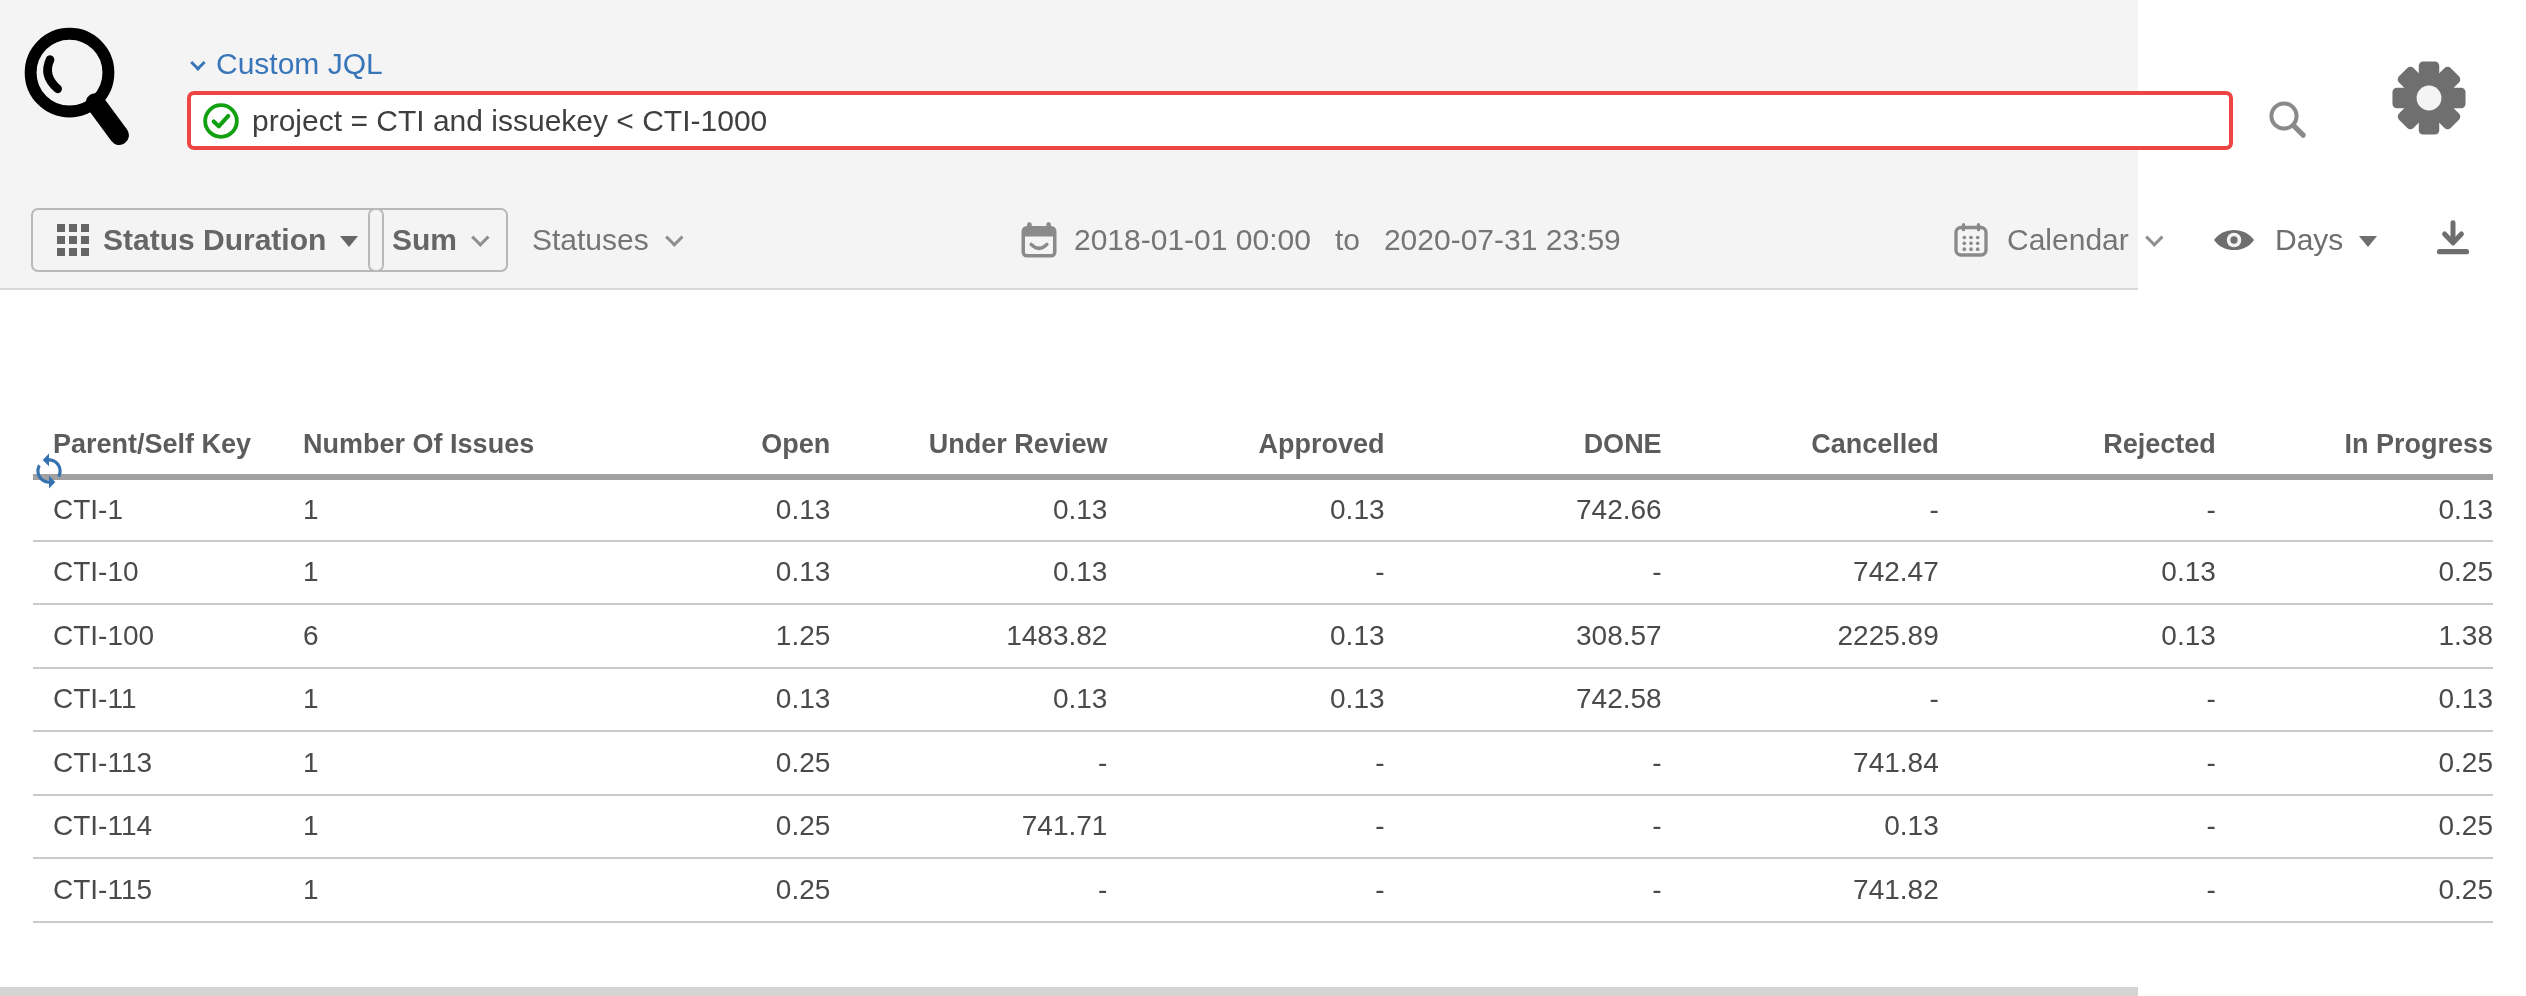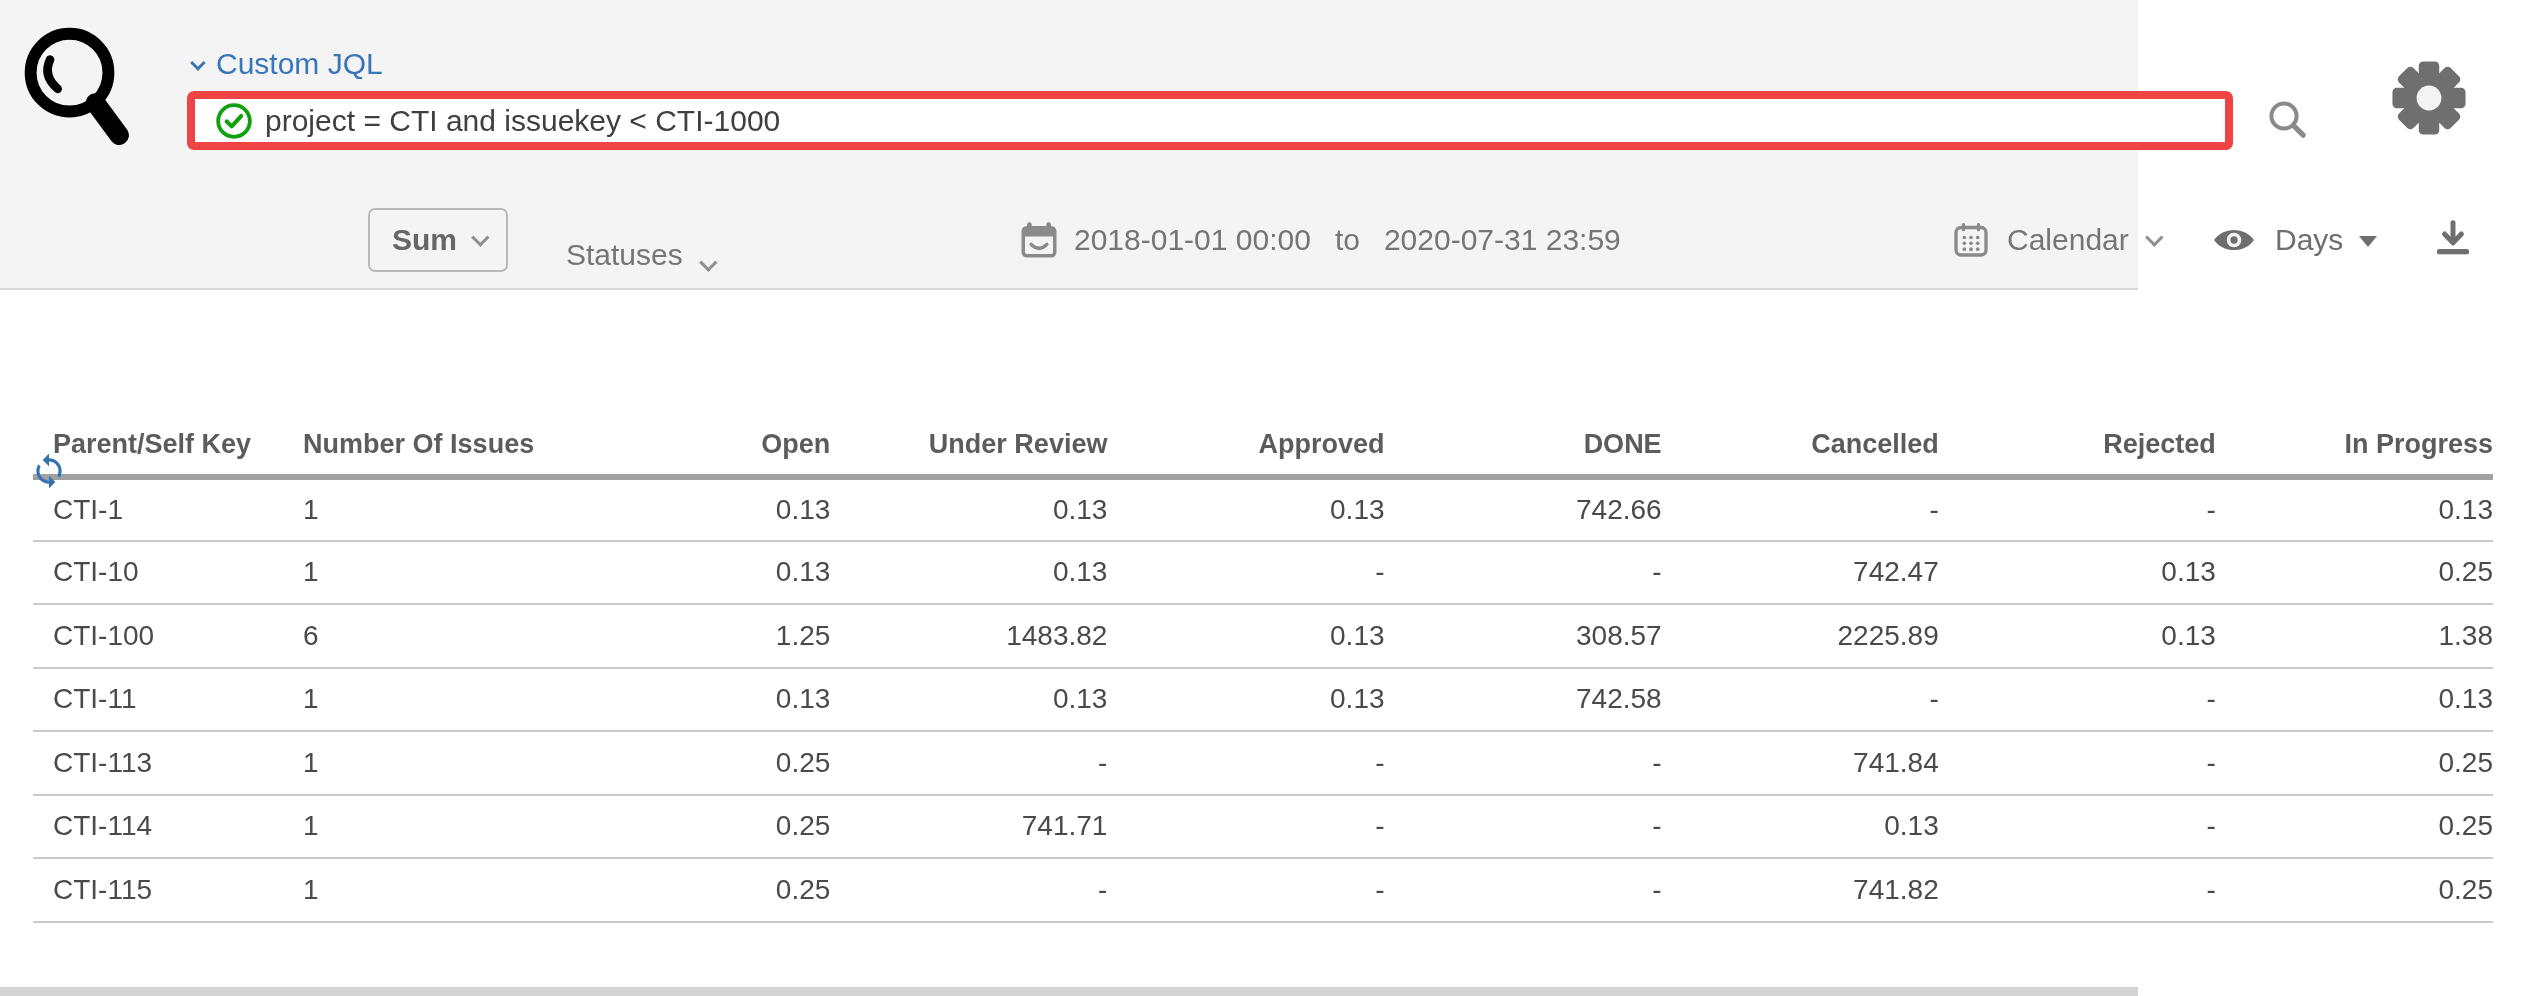--- a/index.html
+++ b/index.html
@@ -9,42 +9,42 @@
 
   
   .hdr { position:relative; width:100%; height:290px; background:#f4f4f4;
          border-bottom:2px solid #d8d8d8; }
   .logo { position:absolute; left:22px; top:20px; }
   .jql-mode { position:absolute; left:191px; top:47px; display:flex; align-items:center; gap:14px; cursor:pointer; }
   .jql-mode .chev-blue { width:11px; height:11px; border-right:3px solid #3875b9; border-bottom:3px solid #3875b9;
                          transform:rotate(45deg) translateY(-2px); }
   .jql-link { color:#3875b9; font-size:30px; }
   .jql-box { position:absolute; left:187px; top:91px; width:2046px; height:59px; background:#fff;
-             border:8px solid #ef4444; border-radius:7px; display:flex; align-items:center; padding-left:20px; gap:12px; }
+             border:4px solid #ef4444; border-radius:7px; display:flex; align-items:center; padding-left:11px; gap:12px; }
   .jql-text { font-size:30px; color:#3f3f3f; white-space:nowrap; }
   .search-ic { position:absolute; left:2264px; top:96px; cursor:pointer; }
   .gear-ic { position:absolute; left:2391px; top:60px; cursor:pointer; }
 
   
   .tbar { position:absolute; left:0; top:208px; width:100%; height:64px; }
   .btn { position:absolute; top:0; height:64px; display:inline-flex; align-items:center;
          border:2px solid #b9b9b9; border-radius:7px; background:transparent; cursor:pointer;
          font-family:"Liberation Sans", sans-serif; }
   .btn-report { left:31px; padding:0 24px; gap:14px; }
   .btn-sum { left:368px; padding:0 22px; gap:14px; }
   .btn-label { font-size:30px; font-weight:bold; color:#666; }
   .grid-ic { display:grid; grid-template-columns:repeat(3,8px); gap:4px; }
   .grid-ic i { width:8px; height:8px; background:#666; }
   .caret { width:0; height:0; border-left:9px solid transparent; border-right:9px solid transparent;
            border-top:11px solid #666; margin-top:3px; }
   .chev { width:13px; height:13px; border-right:3px solid #8f8f8f; border-bottom:3px solid #8f8f8f;
           transform:rotate(45deg) translateY(-4px); }
   .plain-dd { position:absolute; top:0; height:64px; display:inline-flex; align-items:center; gap:16px; cursor:pointer; }
   .dd-label { font-size:30px; color:#757575; }
-  .statuses-dd { left:566px;align-items:flex-end; }
+  .statuses-dd { left:532px; }
   .daterange { position:absolute; left:1018px; top:0; height:64px; display:inline-flex; align-items:center; gap:14px; }
   .date-txt { font-size:30px; color:#757575; }
   .date-sep { font-size:30px; color:#757575; margin:0 10px; }
   .calendar-dd { left:1951px; }
   .days-dd { left:2209px; }
   .days-dd .dd-label { color:#6e6e6e; }
   .days-dd .caret { border-top-color:#6e6e6e; }
   .dl-ic { position:absolute; left:2430px; top:8px; cursor:pointer; }
 
   
@@ -105,20 +105,35 @@
           <rect x="-7" y="-25" width="14" height="50" rx="3" transform="rotate(90)"></rect>
           <rect x="-7" y="-25" width="14" height="50" rx="3" transform="rotate(135)"></rect>
           <circle r="18"></circle>
         </g>
         <circle r="8.5" fill="#f4f4f4"></circle>
       </svg>
     </span>
 
     <div class="tbar">
 
+      <button class="btn btn-report">
+        <span class="grid-ic">
+          <i></i>
+            <i></i>
+            <i></i>
+            <i></i>
+            <i></i>
+            <i></i>
+            <i></i>
+            <i></i>
+            <i></i>
+        </span>
+        <span class="btn-label">Status Duration</span>
+        <span class="caret"></span>
+      </button>
 
       <button class="btn btn-sum">
         <span class="btn-label">Sum</span>
         <span class="chev"></span>
       </button>
 
       <div class="plain-dd statuses-dd">
         <span class="dd-label">Statuses</span>
         <span class="chev"></span>
       </div>

